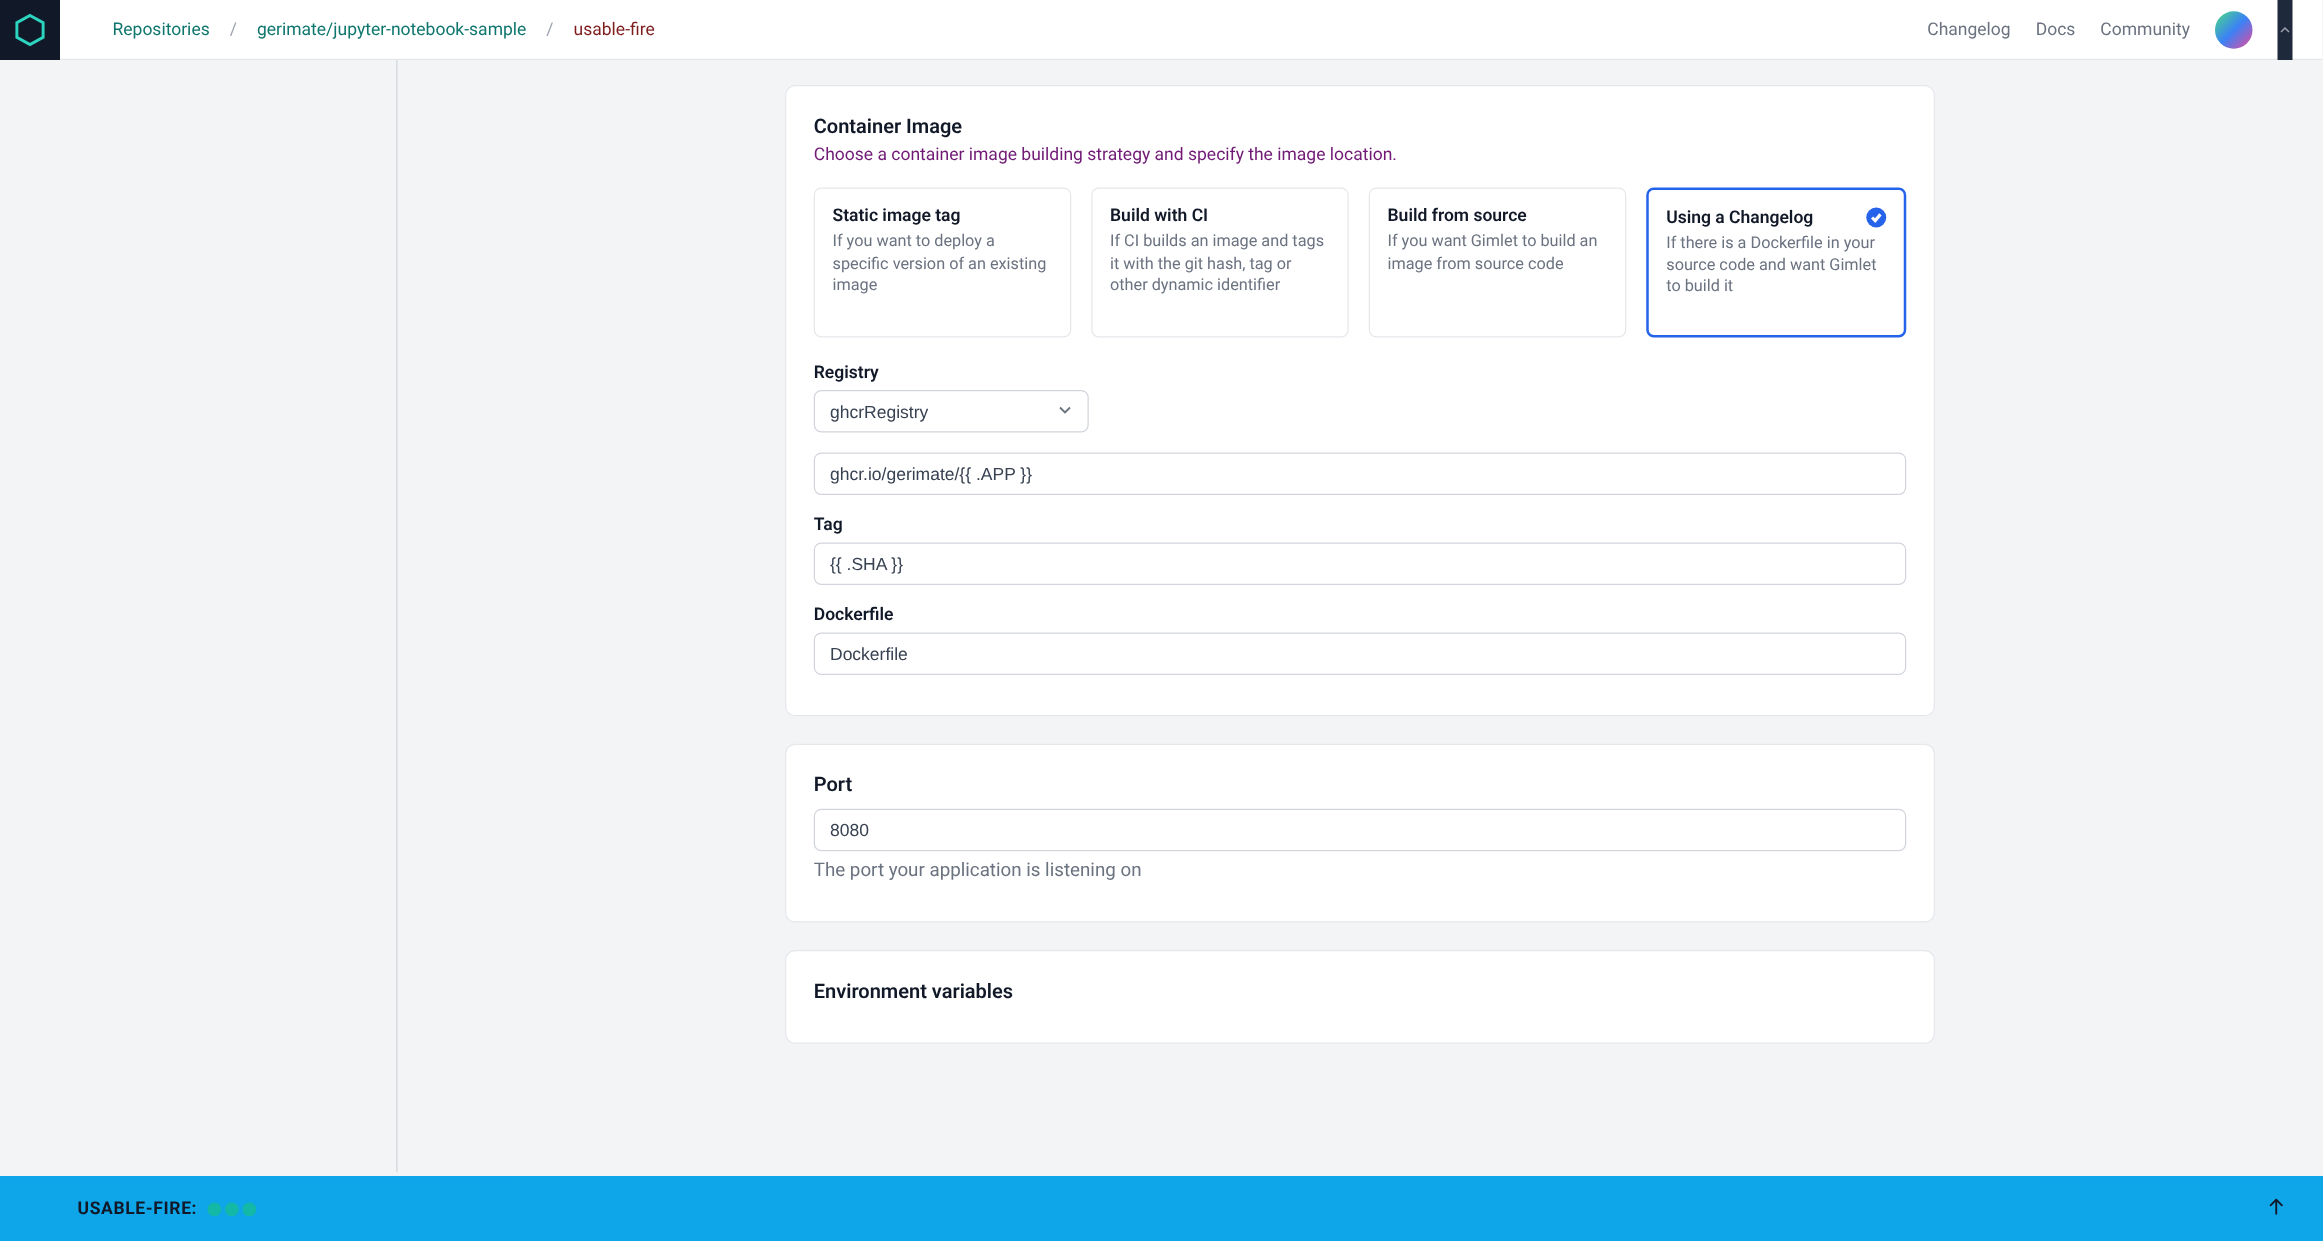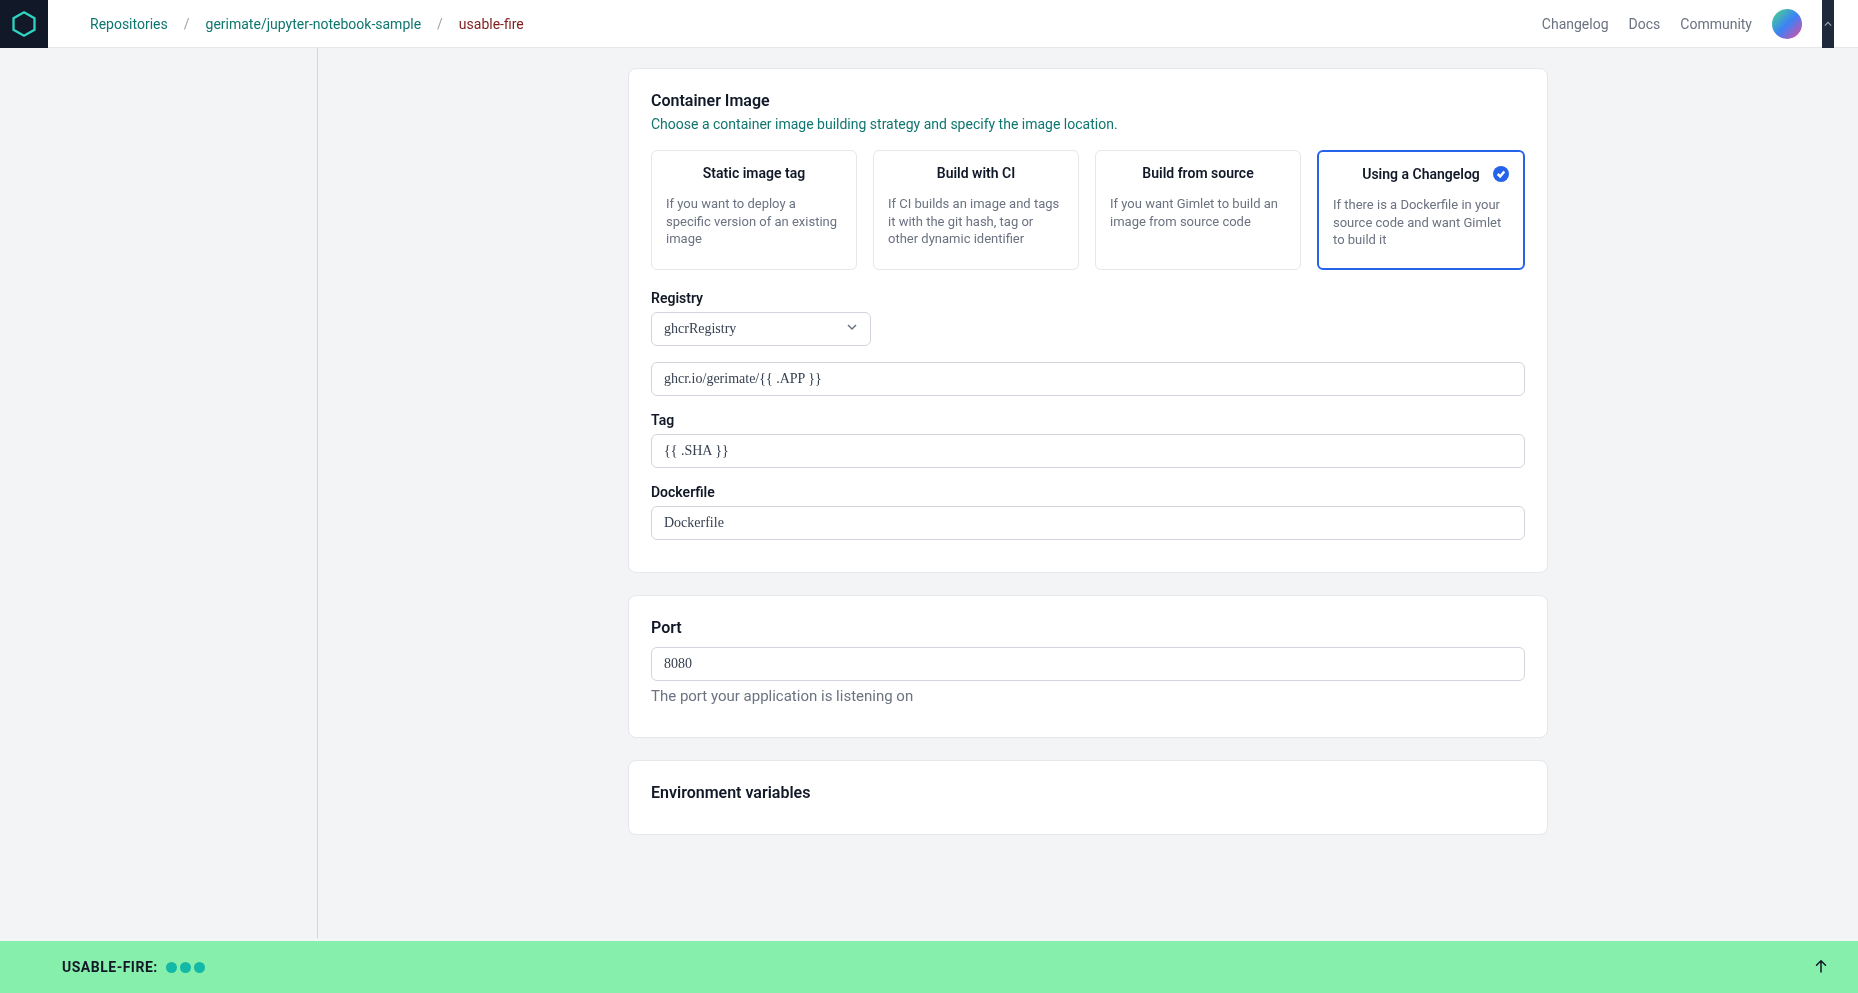--- a/index.html
+++ b/index.html
@@ -74,34 +74,34 @@
 }
 .card {
   background: #fff;
   border: 1px solid #e5e7eb;
   border-radius: 8px;
   width: 920px;
   padding: 22px 22px 32px 22px;
   margin-bottom: 22px;
 }
 .card h2 { font-size: 16px; font-weight: 600; margin-bottom: 6px; }
-.card p.desc { color: #0f766e; font-size: 14px; margin-bottom: 18px; }
+.card p.desc { color: #701a75; font-size: 14px; margin-bottom: 18px; }
 
 .strategy-row { display: flex; gap: 16px; margin-bottom: 20px; }
 .strategy {
   flex: 1;
   border: 1px solid #e5e7eb;
   border-radius: 6px;
   padding: 14px 14px 16px 14px;
   position: relative;
   cursor: pointer;
   min-height: 120px;
 }
 .strategy.selected { border: 2px solid #2563eb; }
-.strategy .title { font-weight: 600; font-size: 14px; margin-bottom: 14px; text-align: center; }
+.strategy .title { font-weight: 600; font-size: 14px; margin-bottom: 4px; }
 .strategy .sub { color: #6b7280; font-size: 13px; line-height: 1.35; }
 .strategy .check {
   position: absolute;
   top: 14px; right: 14px;
   width: 16px; height: 16px;
   border-radius: 50%;
   background: #2563eb;
   display: flex; align-items: center; justify-content: center;
 }
 .strategy .check svg { width: 10px; height: 10px; stroke: #fff; stroke-width: 3; fill: none; }
@@ -110,38 +110,38 @@
 .field-block { margin-bottom: 16px; }
 
 input[type=text], .select {
   width: 100%;
   border: 1px solid #d1d5db;
   border-radius: 6px;
   padding: 8px 12px;
   font-size: 14px;
   color: #374151;
   background: #fff;
-  font-family: Liberation Serif, serif;
+  font-family: Liberation Sans, sans-serif;
 }
 .select {
   width: 220px;
   display: flex;
   align-items: center;
   justify-content: space-between;
 }
 .select .chev { color: #6b7280; }
 .helper { color: #6b7280; font-size: 15px; margin-top: 6px; }
 
 
 .bottombar {
   position: fixed;
   bottom: 0;
   left: 0;
   width: 1858px;
-  background: #86efac;
+  background: #0ea5e9;
   height: 52px;
   display: flex;
   align-items: center;
   justify-content: space-between;
   padding: 0 28px 0 62px;
 }
 .bottombar .label {
   font-weight: 700;
   letter-spacing: 0.5px;
   color: #111827;

